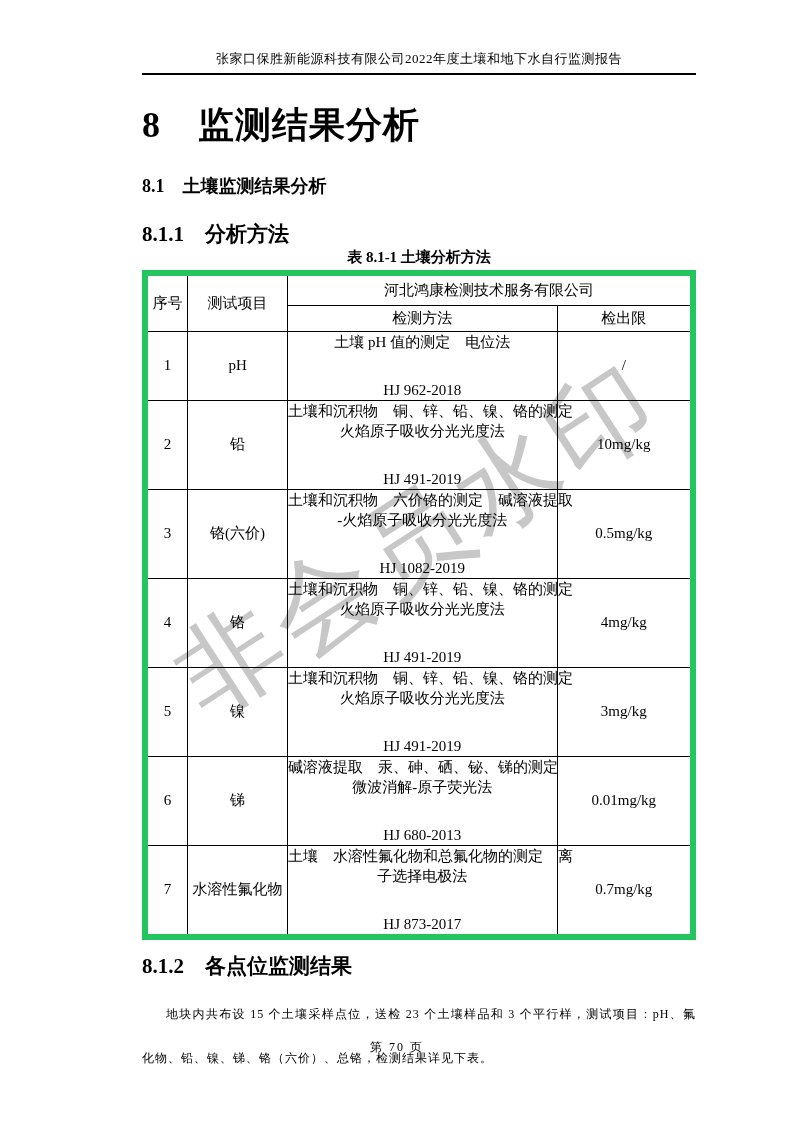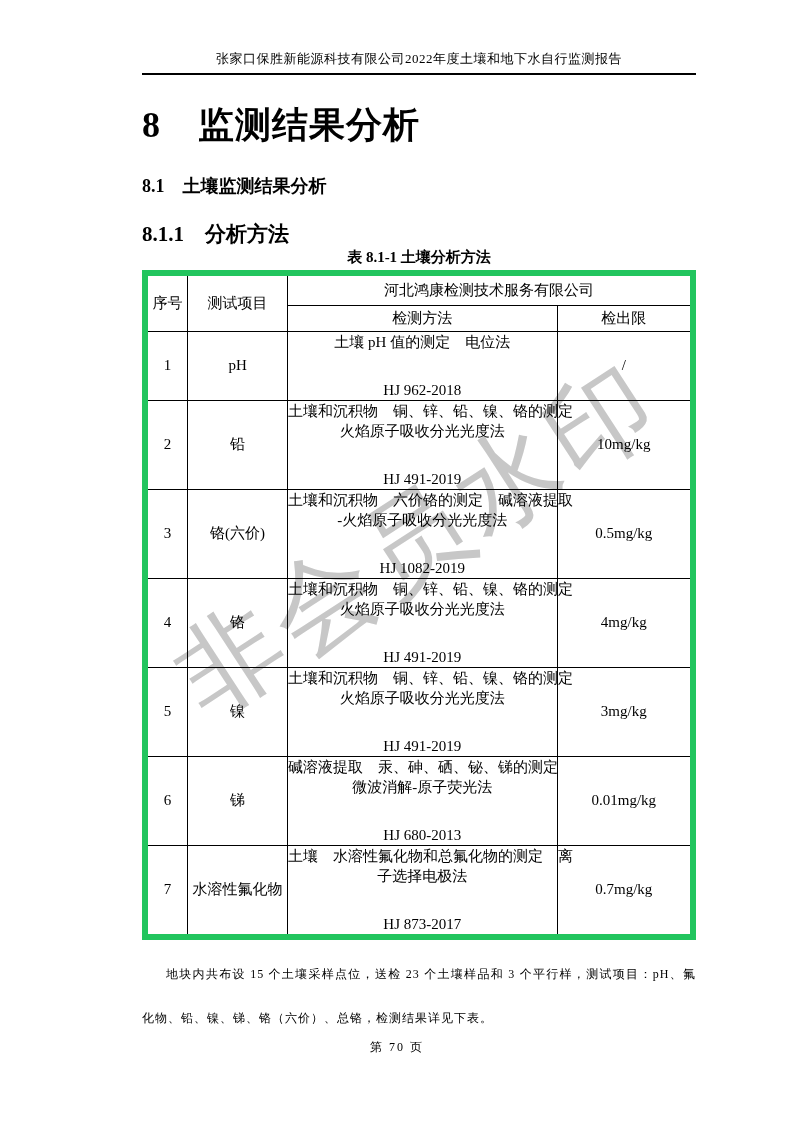--- a/index.html
+++ b/index.html
@@ -213,20 +213,21 @@
         <td>
           <div class="mline">土壤　水溶性氟化物和总氟化物的测定　离</div>
           <div class="mline">子选择电极法</div>
           <div class="mcode">HJ 873-2017</div>
         </td>
         <td>0.7mg/kg</td>
       </tr>
     </tbody>
       </table>
 
+    <div class="h3 h3b">8.1.2　各点位监测结果</div>
 
     <div class="para">地块内共布设 15 个土壤采样点位，送检 23 个土壤样品和 3 个平行样，测试项目：pH、氟化物、铅、镍、锑、铬（六价）、总铬，检测结果详见下表。</div>
 
   </div>
 
   <div class="footer">第 70 页</div>
 
 </div>
 
 </body></html>

